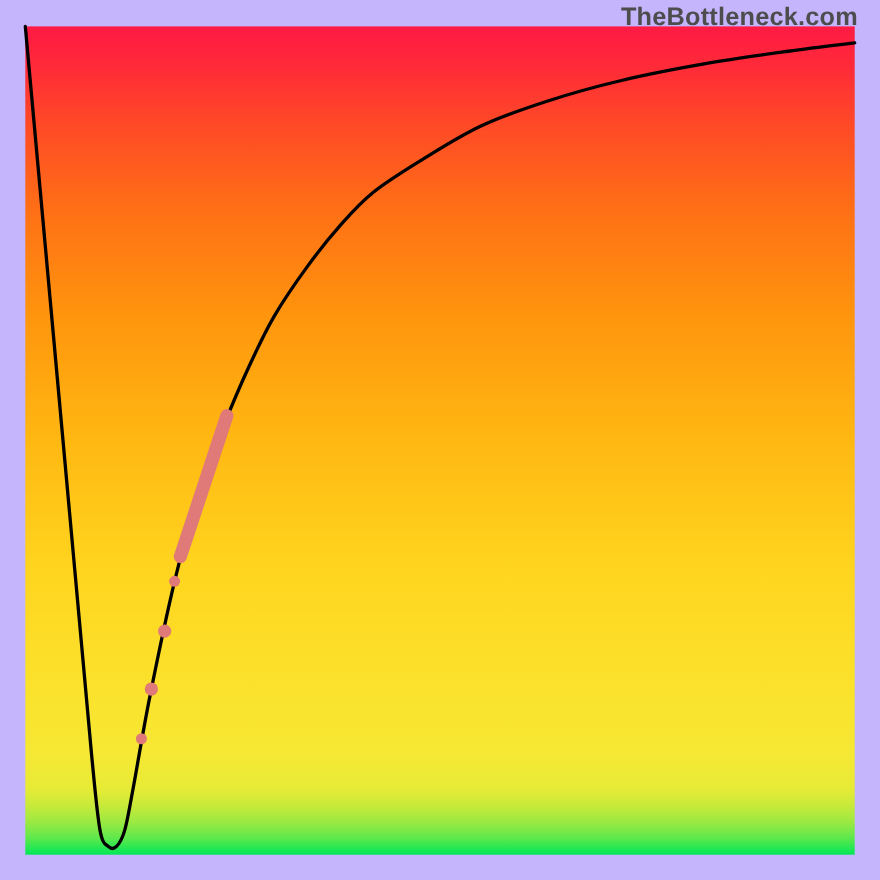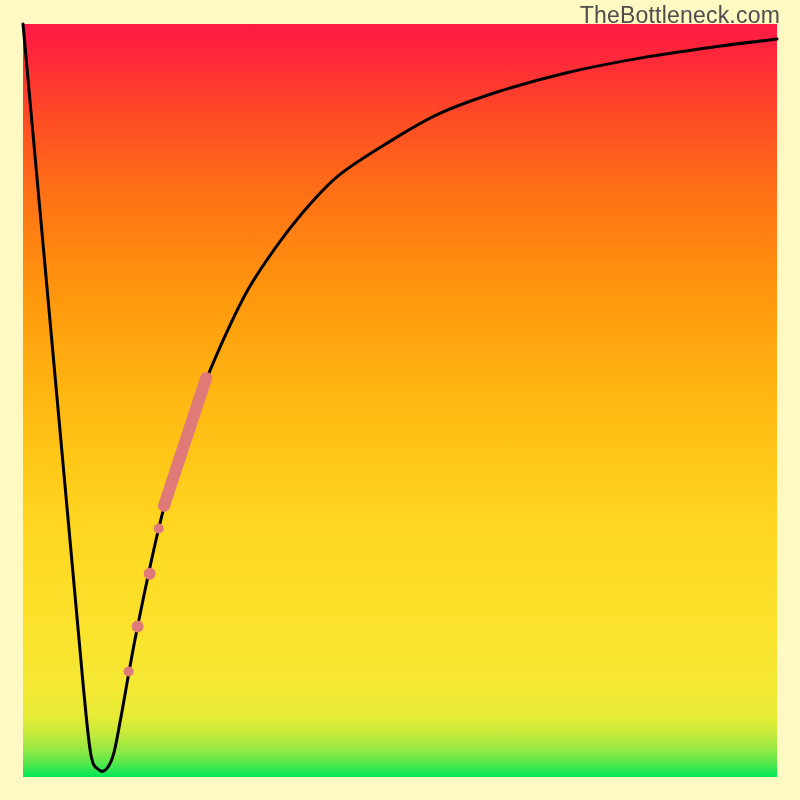--- a/index.html
+++ b/index.html
@@ -8,21 +8,22 @@
     width: 800px;
     height: 800px;
     overflow: hidden;
     background: #000;
     font-family: Arial, Helvetica, sans-serif;
   }
   .frame {
     position: relative;
     width: 800px;
     height: 800px;
-    background: #fef9c3;
+    background: #c4b5fd;
+    font-weight: bold;
   }
   .plot-area {
     position: absolute;
     left: 23px;
     top: 24px;
     width: 754px;
     height: 753px;
     
     background: linear-gradient(
       to top,

